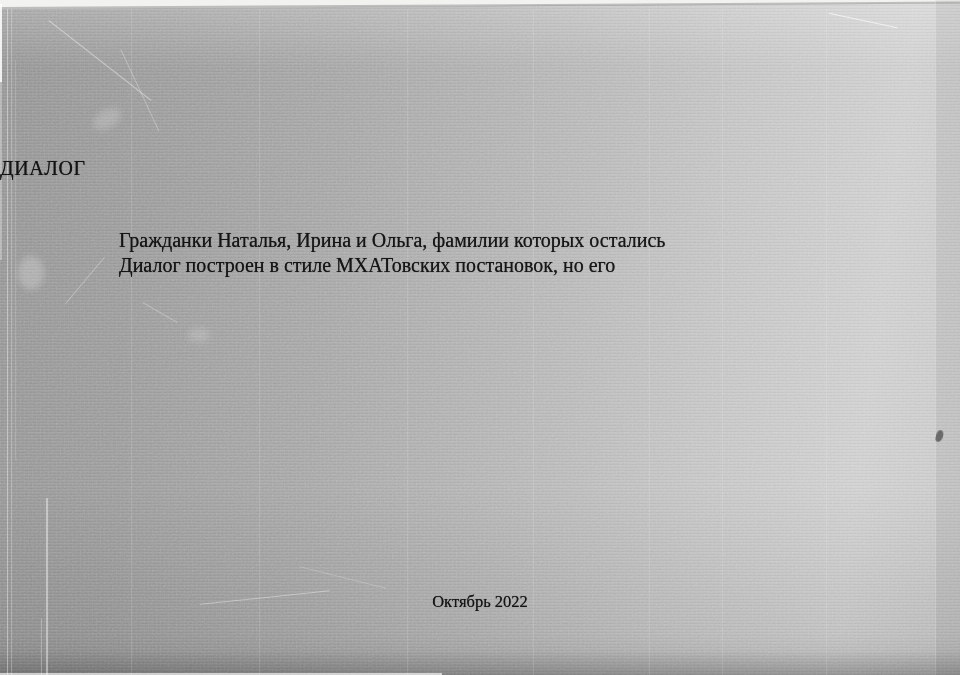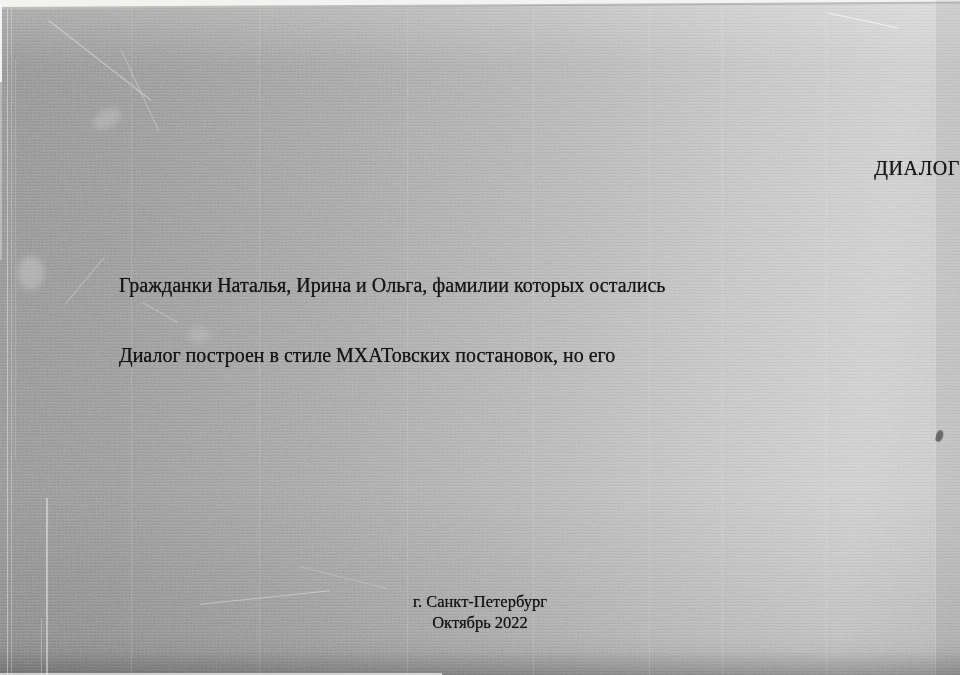--- a/index.html
+++ b/index.html
@@ -14,23 +14,23 @@
   .page::before {
     content:""; position:absolute; inset:0; pointer-events:none;
     background:
       repeating-linear-gradient(to bottom, rgba(255,255,255,0.05) 0 1px, rgba(0,0,0,0.00) 1px 2px, rgba(0,0,0,0.035) 2px 3px),
       repeating-linear-gradient(to right, rgba(255,255,255,0.035) 0 1px, rgba(0,0,0,0.0) 1px 4px);
   }
   .noise { position:absolute; inset:0; mix-blend-mode:soft-light; opacity:.55; pointer-events:none; }
 
   .txt { position:absolute; color:#1e1e1e; mix-blend-mode:multiply;
          text-shadow:0 0 0.7px rgba(45,45,45,0.85); }
-  .title { top:157px; left:0; width:100%; text-align:right; font-size:20px; letter-spacing:0.6px; }
+  .title { top:157px; left:0; width:100%; text-align:left; font-size:20px; letter-spacing:0.6px; }
   .synopsis { top:228px; left:119px; font-size:20px; line-height:25.1px; }
-  .synopsis .line { white-space:nowrap;margin-top:45px; }
+  .synopsis .line { white-space:nowrap; }
   .footer { top:592px; left:0; width:100%; text-align:center; font-size:16.5px; line-height:20.5px; }
 
   
   .top-edge { position:absolute; top:0; left:0; width:100%; height:9px; background:#f2f2f1;
               clip-path:polygon(0 0,100% 0,100% 33%,0 100%); }
   .top-edge-line { position:absolute; top:7px; left:-4px; width:102%; height:2px;
                    background:rgba(70,70,70,0.30); transform:rotate(-0.32deg); transform-origin:left center; }
   .left-edge { position:absolute; left:0; top:4px; width:2px; height:78px; background:rgba(255,255,255,0.85); }
   .left-edge2 { position:absolute; left:0; top:80px; width:2px; height:180px; background:rgba(255,255,255,0.30); }
   .bottom-shade { position:absolute; bottom:0; left:0; width:100%; height:24px;
@@ -108,17 +108,16 @@
   <div class="speck"></div>
 
   <div class="txt title">ДИАЛОГ</div>
 
   <div class="txt synopsis">
     <div class="line">Гражданки Наталья, Ирина и Ольга, фамилии которых остались</div>
     <div class="line">Диалог построен в стиле МХАТовских постановок, но его</div>
   </div>
 
   <div class="txt footer">
-    <div>г. Санкт-Петербург</div>
     <div>Октябрь 2022</div>
   </div>
 
 </div>
 
 </body></html>

